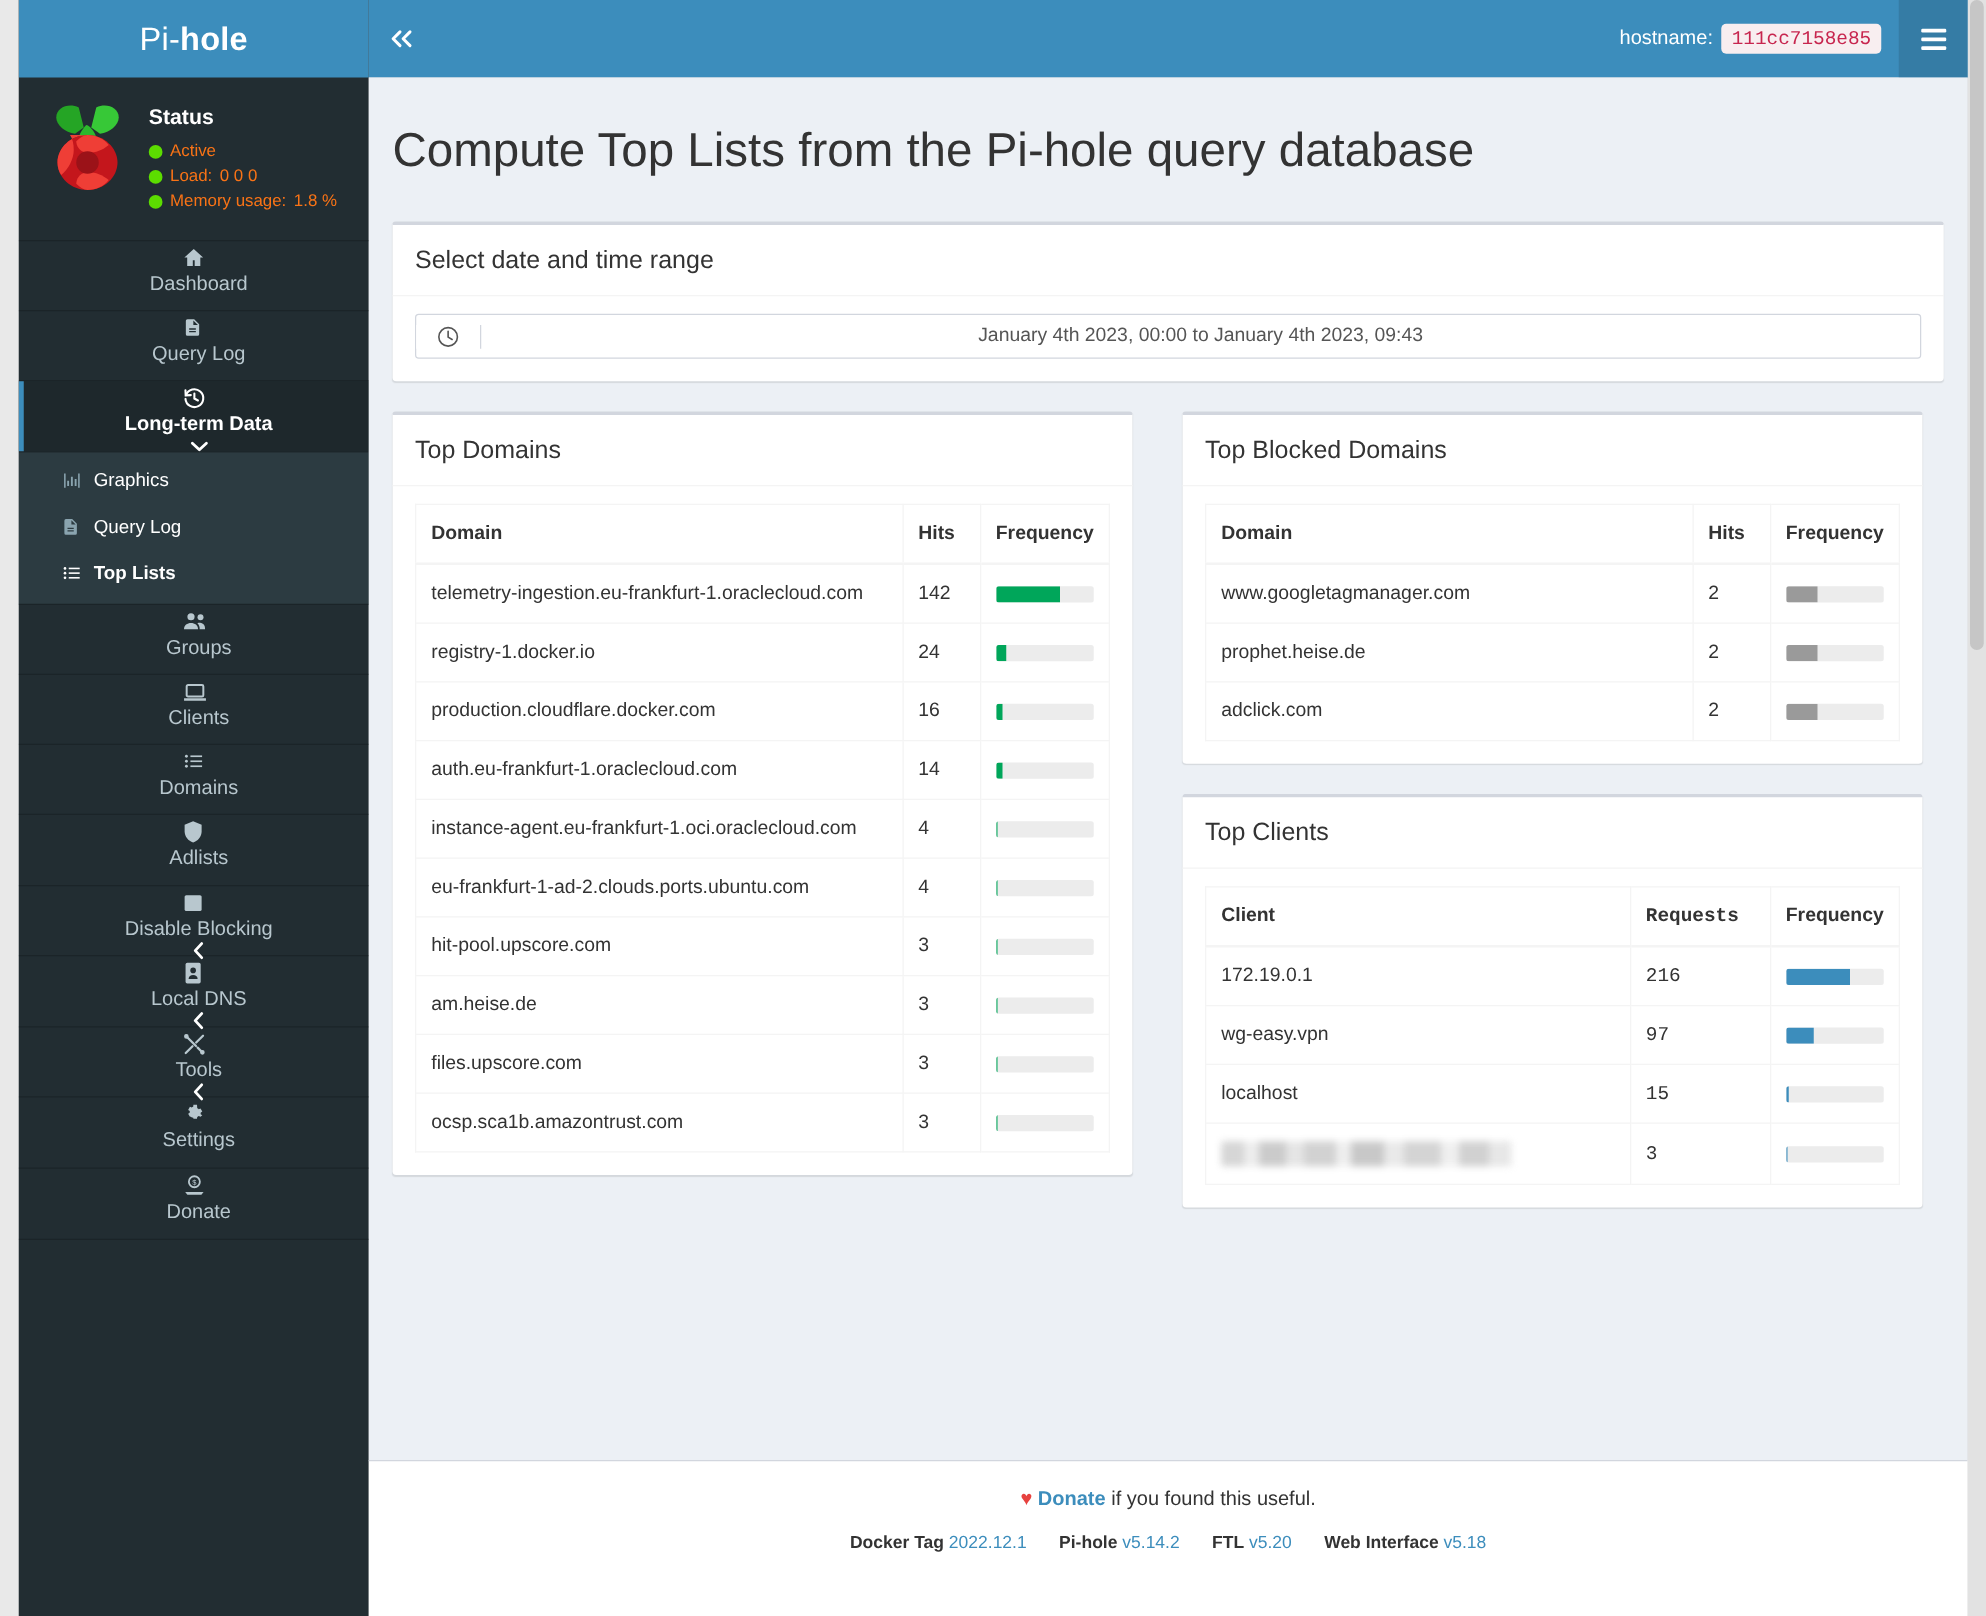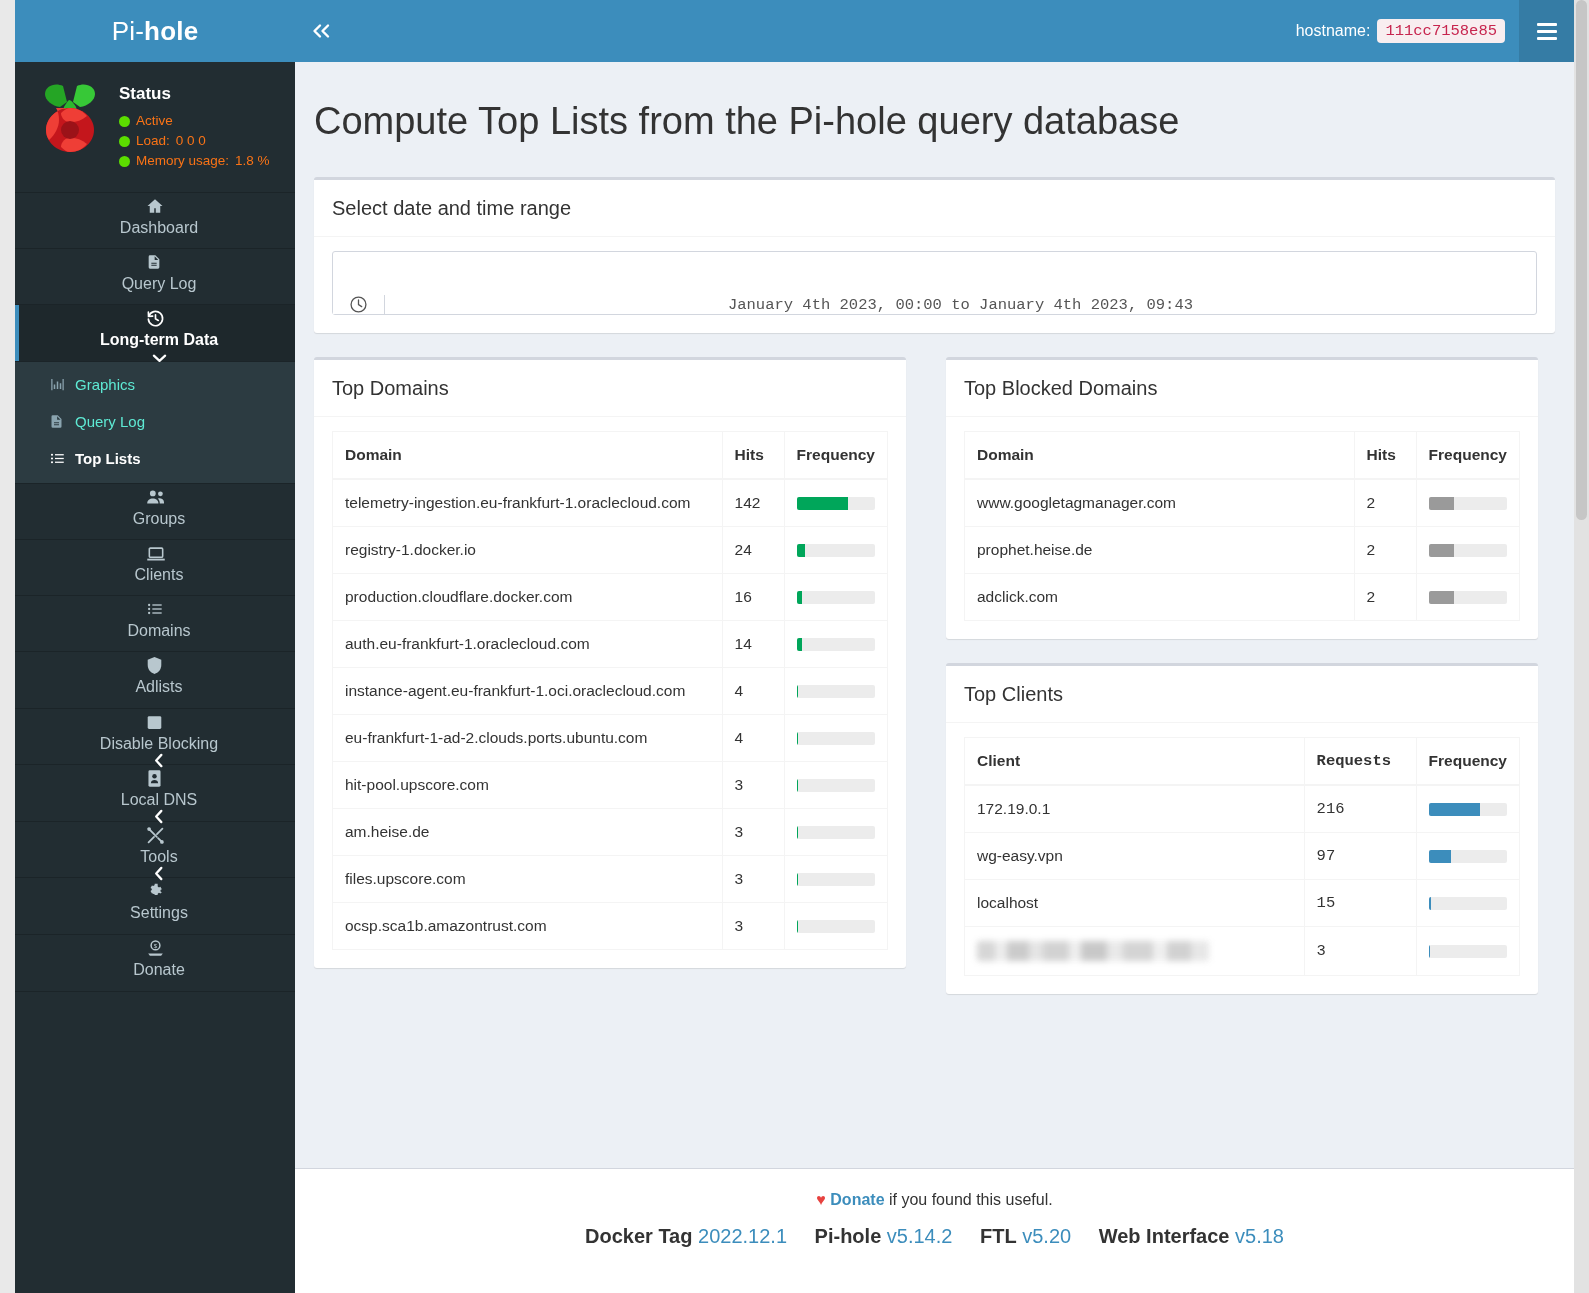--- a/index.html
+++ b/index.html
@@ -73,21 +73,21 @@
     background: #1e282c; color: #fff;
     border-left: 4px solid #3c8dbc; padding-left: 20px;
   }
   .navitem.open .ico { color: #fff; }
   .navitem.open .label { font-weight: 600; }
 
   .subnav { background: #2c3b41; padding: 4px 0 6px 0; border-bottom: 1px solid #1b2428;}
   .subitem {
     display: flex; align-items: center;
     height: 37px; padding-left: 34px;
-    color: #5eead4; font-size: 15px;
+    color: #ffffff; font-size: 15px;
   }
   .subitem .ico {
     width: 26px; flex: 0 0 26px; color: #8aa4af;
     display: flex; align-items: center;
   }
   .subitem.active { color: #fff; }
   .subitem.active .ico { color: #fff; }
   .subitem.active .label { font-weight: 700; }
 
   
@@ -146,23 +146,23 @@
   }
   .box-header {
     padding: 17px 18px 16px 18px;
     border-bottom: 1px solid #f4f4f4;
   }
   .box-title { font-size: 20px; color: #333; font-weight: 400; }
   .box-body { padding: 14px 18px 18px 18px; }
 
   
   .daterange {
-    display: flex; align-items: flex-end;
+    display: flex; align-items: center;
     border: 1px solid #d2d6de; border-radius: 3px;
-    height: 64px; background: #fff; font-family: Liberation Mono, monospace;
+    height: 36px; background: #fff;
   }
   .daterange .addon {
     width: 52px; background: #fff; border-right: 1px solid #d2d6de;
     display: flex; align-items: center; justify-content: center;
     color: #555;
   }
   .daterange .rangetext {
     flex: 1; display: flex; align-items: center; justify-content: center;
     font-size: 15.5px; color: #555;
   }
@@ -221,21 +221,21 @@
     background: #fff;
     border-top: 1px solid #d2d6de;
     text-align: center;
   }
   .footer .donate-line {
     padding-top: 22px; font-size: 16px; color: #333;
   }
   .heart { color: #e7423f; font-size: 16px; }
   .footer a { color: #3c8dbc; text-decoration: none; font-weight: 700; }
   .footer .versions {
-    padding-top: 16px; font-size: 20px; color: #333;
+    padding-top: 16px; font-size: 14px; color: #333;
   }
   .footer .versions .grp { margin: 0 11px; }
   .footer .versions b { font-weight: 700; }
   .footer .versions span.v { color: #3c8dbc; }
 
   
   .left-gutter {
     position: absolute; left: 0; top: 0; width: 15px; height: 1293px;
     background: #e9e9e9;
   }

